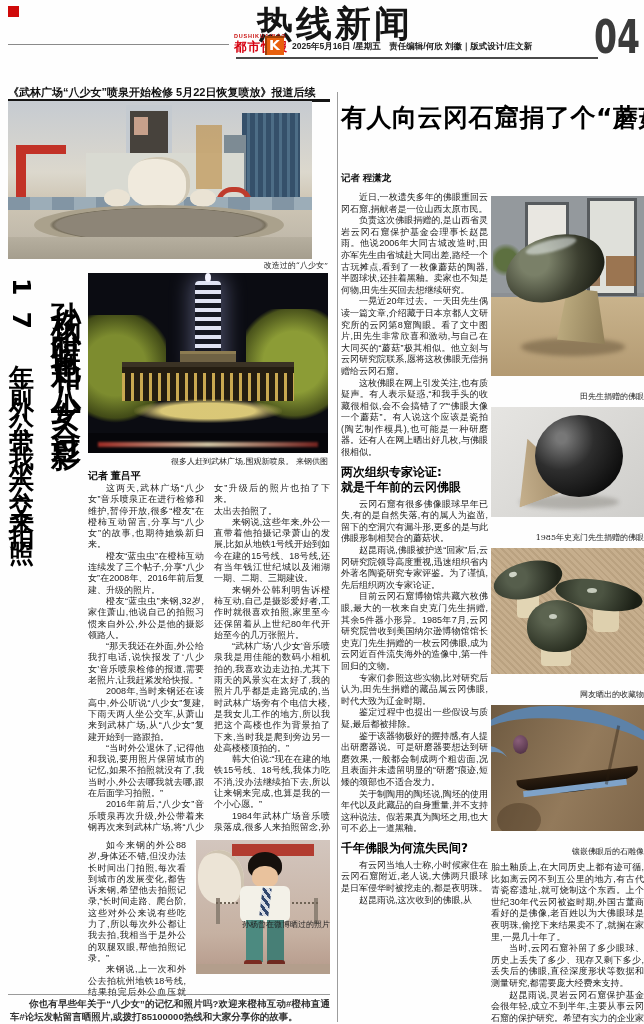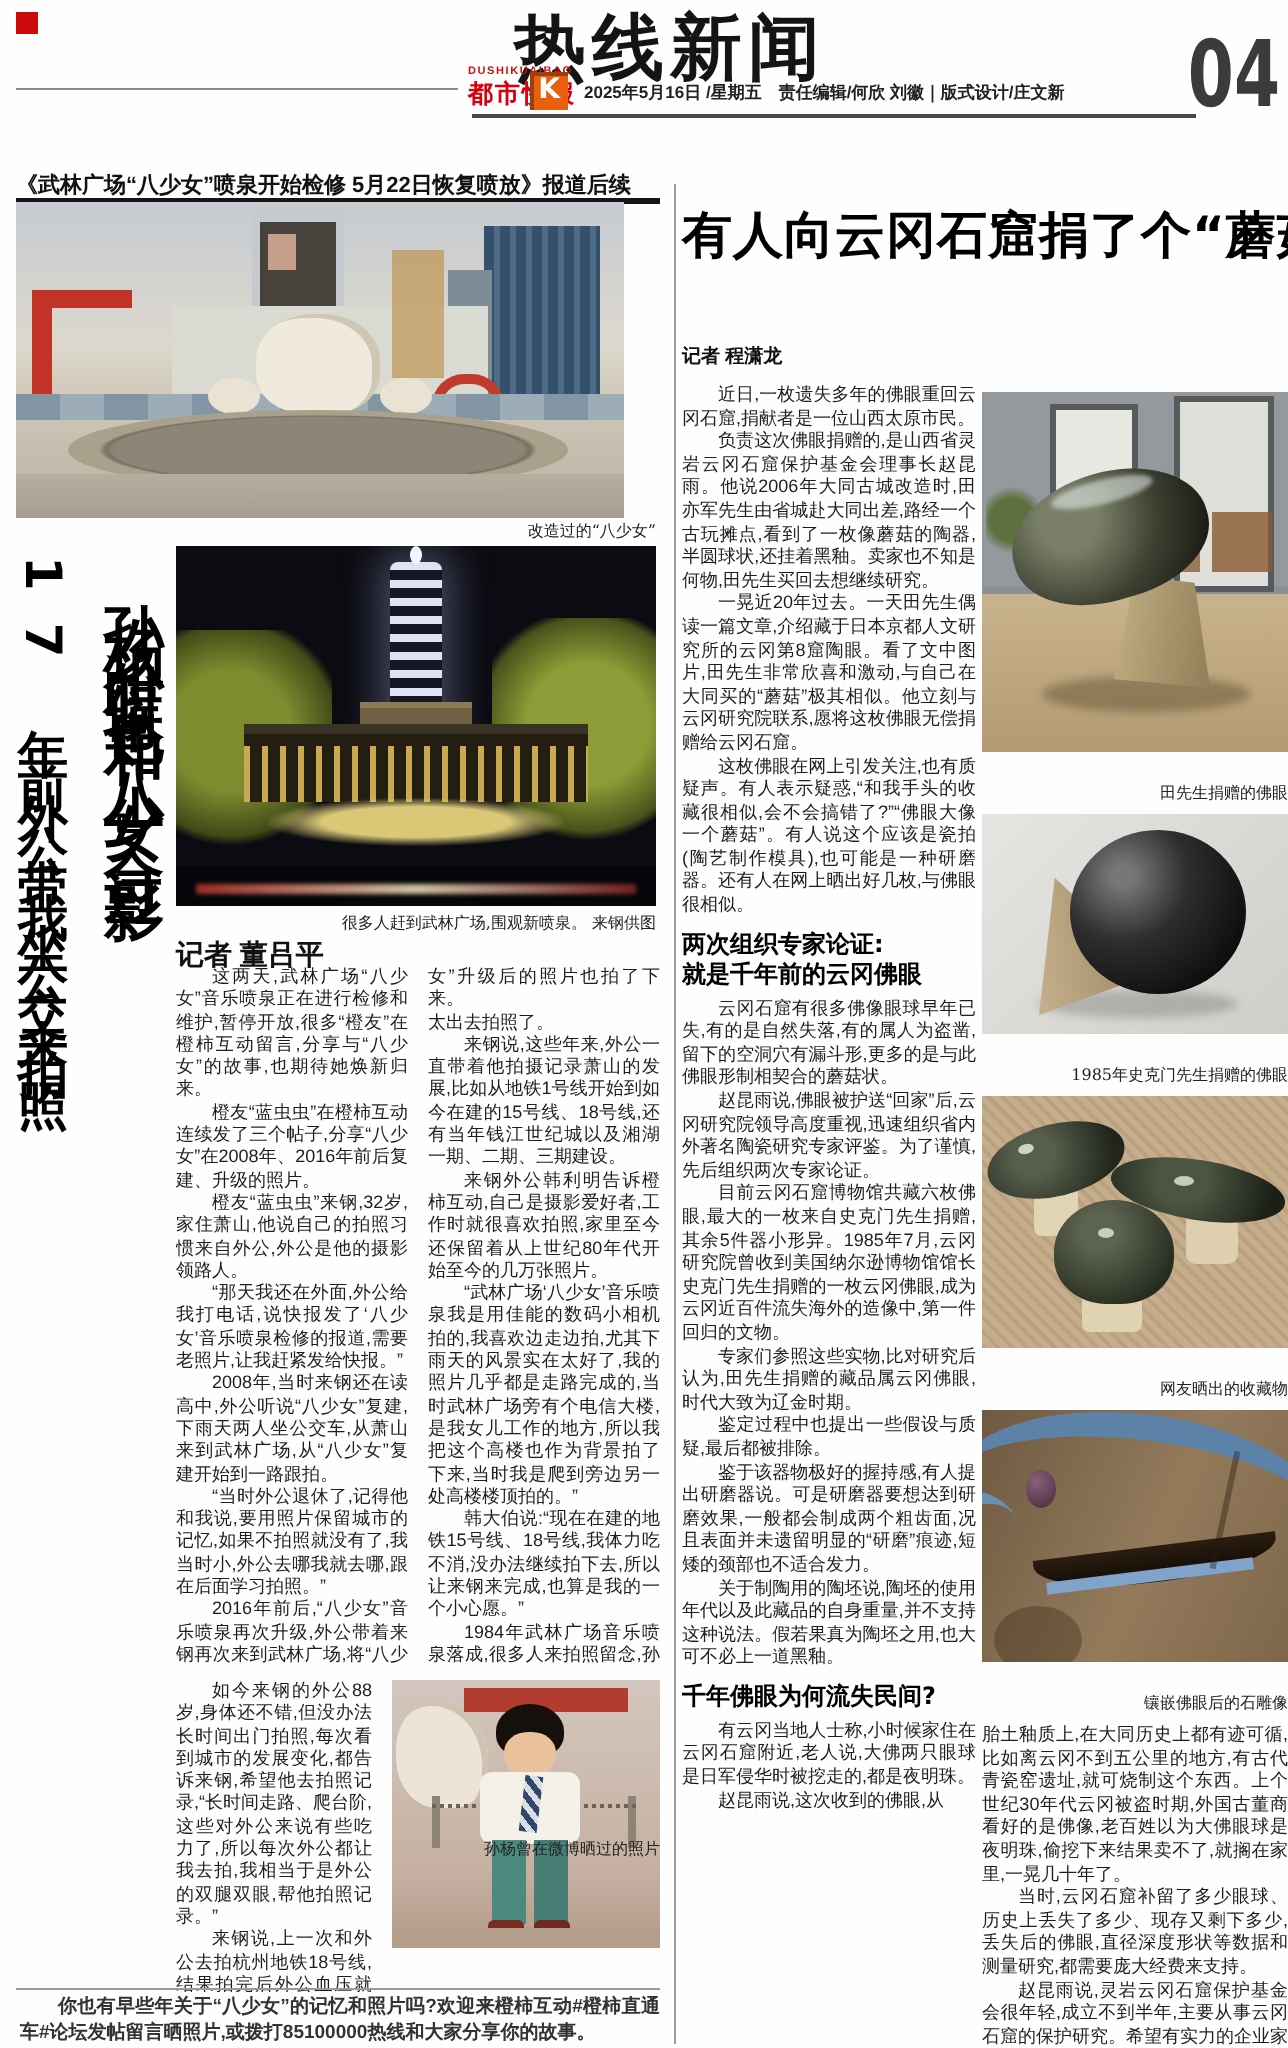--- a/index.html
+++ b/index.html
@@ -32,21 +32,21 @@
 
   
   .kicker{left:8px;top:85px;width:322px;font-size:11px;font-weight:800;color:#111;white-space:nowrap;}
   .kicker-rule{left:8px;top:99px;width:322px;height:2.5px;background:#151515;}
   .vhead{left:0px;top:278px;height:575px;writing-mode:vertical-rl;text-orientation:mixed;
          font-family:"DejaVu Sans",sans-serif;color:#000;}
   .vhead-main{width:48px;font-size:30px;font-weight:900;letter-spacing:10px;}
   .vhead-sub{width:38px;font-size:25px;font-weight:900;letter-spacing:16px;}
   .day-cap{left:24px;top:261px;width:304px;}
   .night-cap{left:88px;top:457px;width:240px;}
-  .byline-l{left:88px;top:469px;font-size:14px;font-weight:700;color:#111;}
+  .byline-l{left:88px;top:469px;font-size:10px;font-weight:700;color:#111;}
   .lcols{left:88px;top:483px;width:242px;height:354px;column-count:2;column-gap:10px;
          font-size:9px;line-height:11.3px;overflow:hidden;}
   .lbottom{left:88px;top:840px;width:242px;height:156px;}
   .lbottom-text{position:absolute;left:0;top:0;width:98px;height:156px;font-size:9px;line-height:11.3px;overflow:hidden;}
   .child-photo{position:absolute;left:108px;top:0;width:134px;height:134px;overflow:hidden;}
   .child-cap{position:absolute;left:88px;top:920px;width:242px;}
   .prefoot-rule{left:8px;top:994px;width:322px;height:1px;background:#9a9a9a;}
   .footnote{left:10px;top:998px;width:320px;font-size:9.5px;line-height:12.5px;font-weight:700;
             color:#333;text-align:justify;text-indent:2em;}
 

